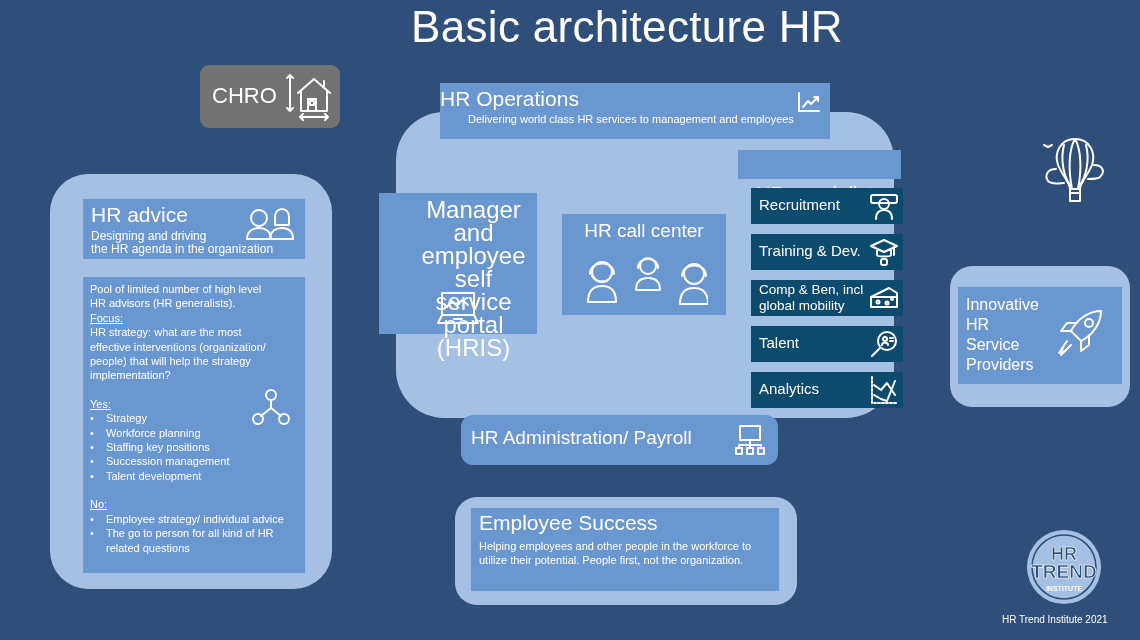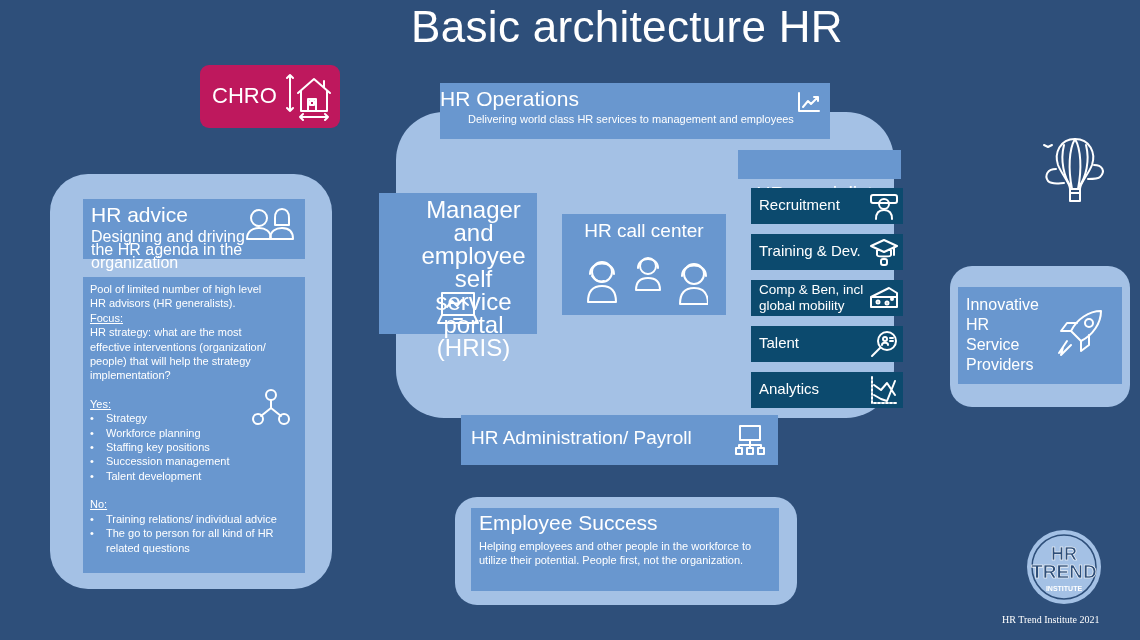--- a/index.html
+++ b/index.html
@@ -14,29 +14,29 @@
   .light { background: #a4c1e5; }
   .mid { background: #6997cf; }
   .title {
     left: 0; width: 1254px; top: 2px; text-align: center;
     font-size: 44px; font-weight: normal; color: #fff; letter-spacing: 0.3px;
   }
   .icon svg { display: block; }
   .icon svg * { fill: none; stroke: #fff; stroke-width: 2; stroke-linecap: round; stroke-linejoin: round; }
 
   
-  #chro { left: 200px; top: 65px; width: 140px; height: 63px; border-radius: 9px; background: #be185d; }
+  #chro { left: 200px; top: 65px; width: 140px; height: 63px; border-radius: 9px; background: #737373; }
   #chro .lbl { left: 12px; top: 18px; font-size: 22px; }
   #chro .icon { left: 86px; top: 6px; }
 
   
   #advice-panel { left: 50px; top: 174px; width: 282px; height: 415px; border-radius: 38px; }
   #advice-head { left: 83px; top: 199px; width: 222px; height: 60px; }
   #advice-head .t { left: 8px; top: 4px; font-size: 21px; }
-  #advice-head .s { left: 8px; top: 31px; font-size: 16px; line-height: 13px; }
+  #advice-head .s { left: 8px; top: 31px; font-size: 12px; line-height: 13px; }
   #advice-head .icon { left: 162px; top: 8px; }
   #advice-body { left: 83px; top: 277px; width: 222px; height: 296px; padding: 5px 7px; font-size: 11px; line-height: 14.4px; }
   #advice-body u { text-decoration: underline; }
   #advice-body .gap { height: 14px; }
   #advice-body ul { list-style: none; }
   #advice-body li { position: relative; padding-left: 16px; }
   #advice-body li::before { content: "•"; position: absolute; left: 0; }
   #advice-body .icon { right: 14px; top: 111px; }
 
   
@@ -54,39 +54,39 @@
   #callc .t { left: 0; width: 100%; top: 6px; text-align: center; font-size: 19px; }
   #callc .icon { left: 20px; top: 38px; }
 
   #spec-head { left: 738px; top: 150px; width: 163px; height: 29px; }
   #spec-head .t { left: 0; width: 100%; top: 2px; text-align: center; font-size: 20px; margin-top: 31px; }
   .spec { left: 751px; width: 152px; height: 36px; background: #0c4a6e; }
   .spec .t { left: 8px; top: 8px; font-size: 15px; white-space: nowrap; }
   .spec .t.two { top: 2px; font-size: 13.5px; line-height: 16px; }
   .spec .icon { right: 4px; top: 3px; }
 
-  #admin { left: 461px; top: 415px; width: 317px; height: 50px; }
+  #admin { left: 461px; top: 415px; width: 317px; height: 50px; border-radius: 12px; }
   #admin .t { left: 10px; top: 12px; font-size: 19px; }
   #admin .icon { right: 13px; top: 9px; }
 
   
   #es-panel { left: 455px; top: 497px; width: 342px; height: 108px; border-radius: 22px; }
   #es-box { left: 471px; top: 508px; width: 308px; height: 83px; }
   #es-box .t { left: 8px; top: 3px; font-size: 21px; }
   #es-box .s { left: 8px; top: 31px; font-size: 11px; line-height: 14px; width: 295px; }
 
   
   #inn-panel { left: 950px; top: 266px; width: 180px; height: 141px; border-radius: 22px; }
   #inn-box { left: 958px; top: 287px; width: 164px; height: 97px; }
   #inn-box .t { left: 8px; top: 8px; font-size: 16px; line-height: 20px; }
   #inn-box .icon { left: 95px; top: 20px; }
 
   #balloon { left: 1040px; top: 135px; }
   #logo { left: 1024px; top: 527px; }
-  #footer { left: 1002px; top: 614px; font-size: 10px; font-family: Liberation Serif, serif; }
+  #footer { left: 1002px; top: 614px; font-size: 10px; }
 </style>
 </head>
 <body>
 
 <div class="abs title">Basic architecture HR</div>
 
 <div id="chro" class="abs">
   <div class="abs lbl">CHRO</div>
   <div class="abs icon">
     <svg width="48" height="50" viewBox="0 0 48 50">
@@ -127,21 +127,21 @@
   <ul>
     <li>Strategy</li>
     <li>Workforce planning</li>
     <li>Staffing key positions</li>
     <li>Succession management</li>
     <li>Talent development</li>
   </ul>
   <div class="gap"></div>
   <div><u>No:</u></div>
   <ul>
-    <li>Training relations/ individual advice</li>
+    <li>Employee strategy/ individual advice</li>
     <li>The go to person for all kind of HR related questions</li>
   </ul>
   <div class="abs icon">
     <svg width="40" height="40" viewBox="0 0 40 40">
       <circle cx="20" cy="7" r="5"></circle>
         <circle cx="7" cy="31" r="5"></circle>
         <circle cx="33" cy="31" r="5"></circle>
       <path d="M20 12 V20 L10 28 M20 20 L30 28"></path>
     </svg>
   </div>

